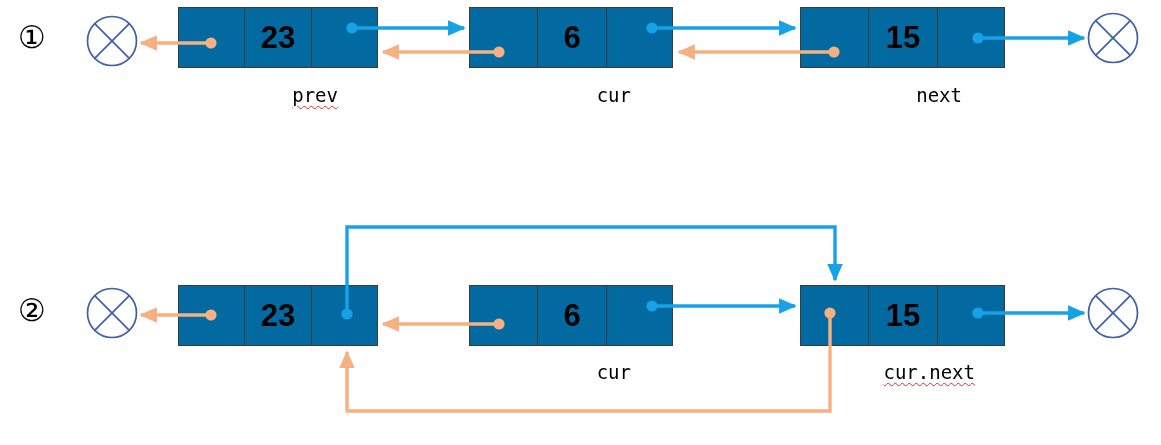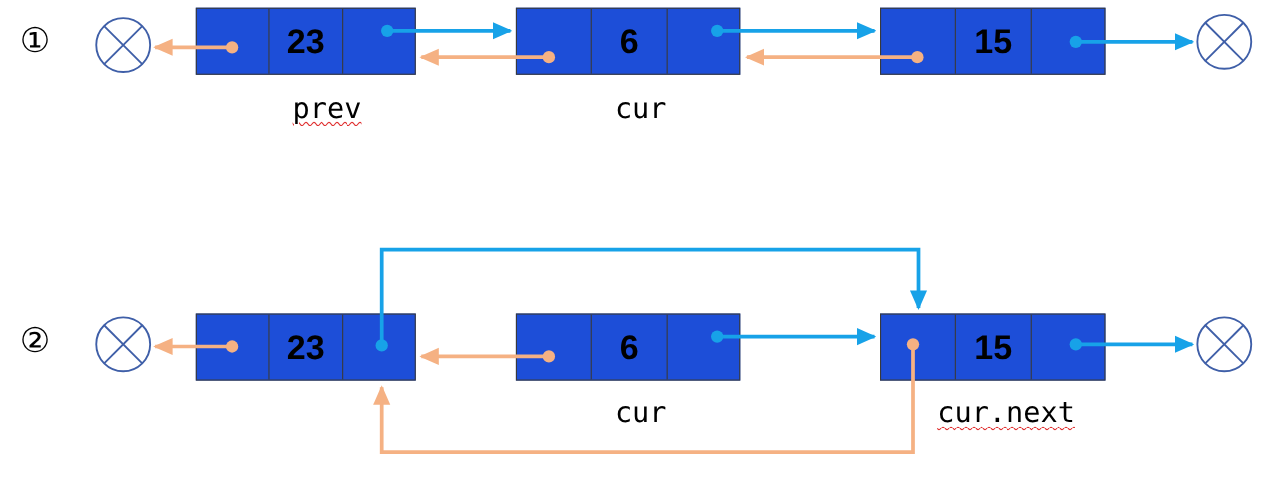--- a/index.html
+++ b/index.html
@@ -32,47 +32,46 @@
     font-size: 31px;
     color: #000000;
     line-height: 1;
     user-select: none;
   }
   .node {
     position: absolute;
     display: flex;
     box-sizing: border-box;
     border: 1.6px solid #3a3a3a;
-    background: #1d4ed8;
+    background: #0369a1;
   }
   .cell {
     box-sizing: border-box;
     display: flex;
     align-items: center;
     justify-content: center;
     background: transparent;
   }
   .cell.ptr-left  { border-right: 1.6px solid #3a3a3a; }
   .cell.ptr-right { border-left: 1.6px solid #3a3a3a; }
   .cell.val {
     font-family: "Liberation Sans", sans-serif;
     font-weight: 700;
     font-size: 31px;
     color: #000000;
     letter-spacing: 0px;
   }
   .nlabel {
     position: absolute;
     font-family: "DejaVu Sans Mono", monospace;
-    font-size: 26px;
+    font-size: 19px;
     color: #000000;
     white-space: nowrap;
-    text-align: left;
+    text-align: right;
     line-height: 1.1;
-    margin-left: 48px;
   }
   .nlabel.misspelled {
     text-decoration: underline;
     text-decoration-style: wavy;
     text-decoration-color: #e03030;
     text-decoration-thickness: 1px;
     text-underline-offset: 3px;
   }
 </style>
 </head>
@@ -95,20 +94,21 @@
   </div>
 
   <div class="node" id="s1-n3" style="left:800px; top:7px; width:205px; height:61px;">
     <div class="cell ptr-left" style="width:68px;"></div>
     <div class="cell val" style="width:68px;">15</div>
     <div class="cell ptr-right" style="width:67px;"></div>
   </div>
 
   <div class="nlabel misspelled" style="left:218px; top:85px; width:120px;">prev</div>
   <div class="nlabel" style="left:511px; top:85px; width:120px;">cur</div>
+  <div class="nlabel" style="left:842px; top:85px; width:120px;">next</div>
 
   <div class="step-num" style="left:18px; top:295px;">②</div>
 
   <div class="node" id="s2-n1" style="left:178px; top:285px; width:200px; height:61px;">
     <div class="cell ptr-left" style="width:66px;"></div>
     <div class="cell val" style="width:66px;">23</div>
     <div class="cell ptr-right" style="width:65px;"></div>
   </div>
 
   <div class="node" id="s2-n2" style="left:469px; top:285px; width:204px; height:61px;">
@@ -117,21 +117,21 @@
     <div class="cell ptr-right" style="width:66px;"></div>
   </div>
 
   <div class="node" id="s2-n3" style="left:800px; top:285px; width:205px; height:61px;">
     <div class="cell ptr-left" style="width:68px;"></div>
     <div class="cell val" style="width:68px;">15</div>
     <div class="cell ptr-right" style="width:67px;"></div>
   </div>
 
   <div class="nlabel" style="left:511px; top:362px; width:120px;">cur</div>
-  <div class="nlabel misspelled" style="left:804px; top:362px; width:130px;">cur.next</div>
+  <div class="nlabel misspelled" style="left:845px; top:362px; width:130px;">cur.next</div>
 
   <svg class="layer" viewBox="0 0 1161 445" xmlns="http://www.w3.org/2000/svg">
     <defs>
       <marker id="ah-blue" viewBox="0 0 10 10" refX="9" refY="5" markerWidth="5.2" markerHeight="5.2" orient="auto-start-reverse">
         <path d="M 0 0.6 L 10 5 L 0 9.4 z" fill="#17a2e8"></path>
       </marker>
       <marker id="ah-orange" viewBox="0 0 10 10" refX="9" refY="5" markerWidth="5.2" markerHeight="5.2" orient="auto-start-reverse">
         <path d="M 0 0.6 L 10 5 L 0 9.4 z" fill="#f5b183"></path>
       </marker>
     </defs>

